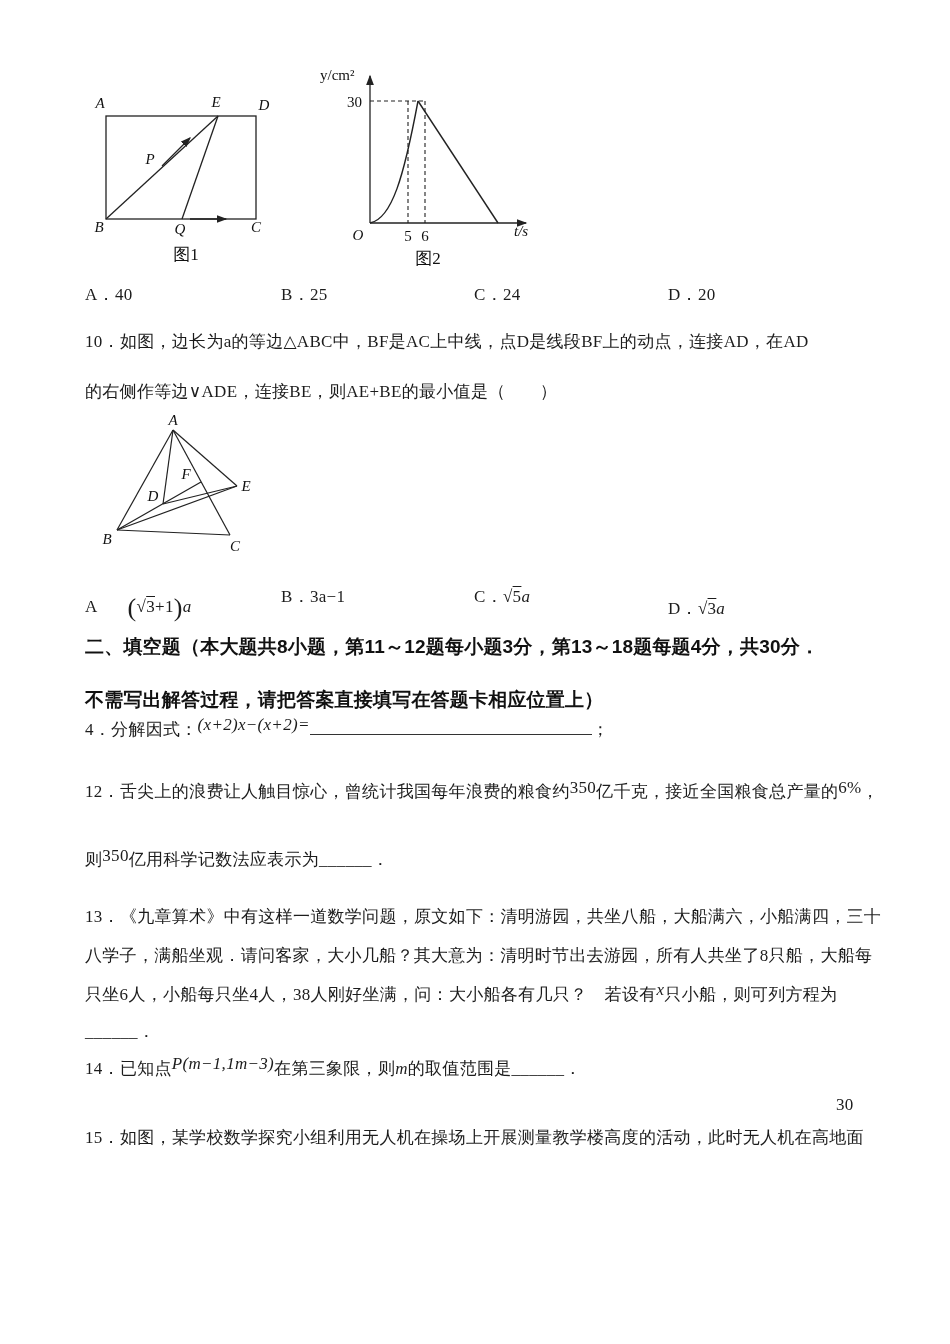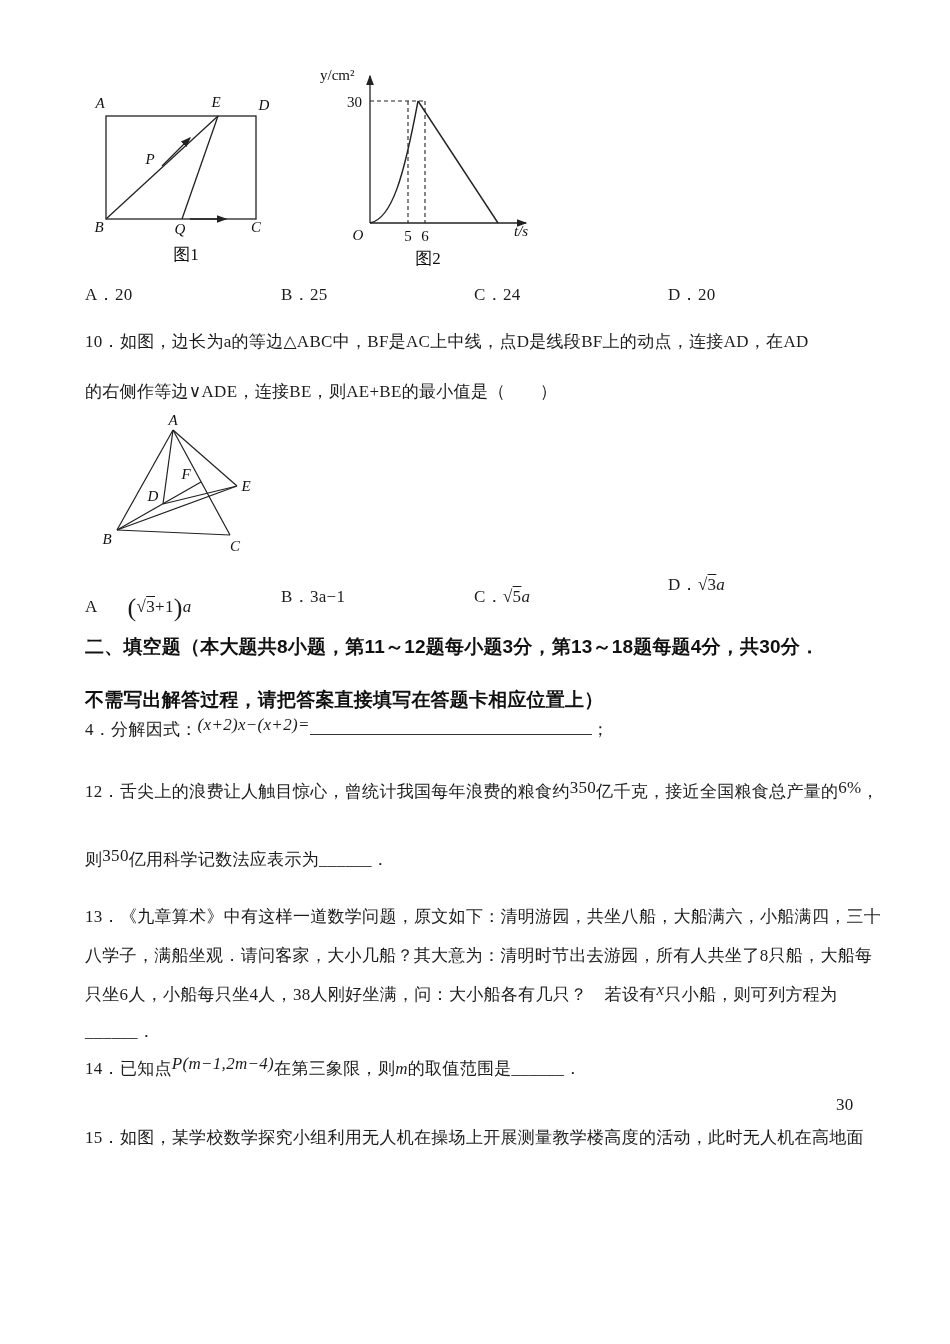--- a/index.html
+++ b/index.html
@@ -79,21 +79,21 @@
     </g>
     <text class="tick" x="20" y="22">y/cm²</text>
     <text class="tick" x="62" y="49" text-anchor="end">30</text>
     <text class="lbl" x="58" y="182" text-anchor="middle">O</text>
     <text class="tick" x="108" y="183" text-anchor="middle">5</text>
     <text class="tick" x="125" y="183" text-anchor="middle">6</text>
     <text class="lbl" x="214" y="178">t/s</text>
     <text class="cap" x="128" y="206" text-anchor="middle">图2</text>
   </svg>
 
-  <div class="abs t" style="left:85px;top:284px;">A．20</div>
+  <div class="abs t" style="left:85px;top:284px;">A．40</div>
   <div class="abs t" style="left:281px;top:284px;">B．25</div>
   <div class="abs t" style="left:474px;top:284px;">C．24</div>
   <div class="abs t" style="left:668px;top:284px;">D．20</div>
 
   <div class="abs t" style="left:85px;top:331px;">10．如图，边长为a的等边△ABC中，BF是AC上中线，点D是线段BF上的动点，连接AD，在AD</div>
   <div class="abs t" style="left:85px;top:381px;">的右侧作等边∨ADE，连接BE，则AE+BE的最小值是（　　）</div>
 
   <svg class="abs" style="left:85px;top:413px;" width="200" height="145" viewBox="0 0 200 145">
     <g stroke="#222" stroke-width="1.2" fill="none">
       <line x1="88" y1="17" x2="32" y2="117"></line>
@@ -113,21 +113,21 @@
     <text class="lbl" x="101" y="66" text-anchor="middle">F</text>
   </svg>
 
   <div class="abs t" style="left:85px;top:586px;margin-top:6px;">
     <span>A</span><span style="display:inline-block;width:30px;"></span><span class="lp">(</span><span>√</span><span class="ovl">3</span><span>+1</span><span class="lp">)</span><span class="math">a</span>
   </div>
   <div class="abs t" style="left:281px;top:586px;">B．3a−1</div>
   <div class="abs t" style="left:474px;top:586px;">
     <span>C．</span><span>√</span><span class="ovl">5</span><span class="math">a</span>
   </div>
-  <div class="abs t" style="left:668px;top:574px;">
+  <div class="abs t" style="left:668px;top:598px;">
     <span>D．</span><span>√</span><span class="ovl">3</span><span class="math">a</span>
   </div>
 
   <div class="abs heading" style="left:85px;top:634px;">二、填空题（本大题共8小题，第11～12题每小题3分，第13～18题每题4分，共30分．</div>
   <div class="abs heading" style="left:85px;top:687px;">不需写出解答过程，请把答案直接填写在答题卡相应位置上）</div>
 
   <div class="abs t" style="left:85px;top:717px;">
     <span>4．分解因式：</span><span class="raised">(x+2)x−(x+2)=</span><span class="blank"></span><span>；</span>
   </div>
 
@@ -139,20 +139,20 @@
   </div>
 
   <div class="abs t" style="left:85px;top:906px;">13．《九章算术》中有这样一道数学问题，原文如下：清明游园，共坐八船，大船满六，小船满四，三十</div>
   <div class="abs t" style="left:85px;top:945px;">八学子，满船坐观．请问客家，大小几船？其大意为：清明时节出去游园，所有人共坐了8只船，大船每</div>
   <div class="abs t" style="left:85px;top:984px;">
     <span>只坐6人，小船每只坐4人，38人刚好坐满，问：大小船各有几只？　若设有</span><span class="raised">x</span><span>只小船，则可列方程为</span>
   </div>
   <div class="abs t" style="left:85px;top:1021px;">______．</div>
 
   <div class="abs t" style="left:85px;top:1058px;">
-    <span>14．已知点</span><span class="raised">P(m−1,2m−4)</span><span>在第三象限，则</span><span class="math">m</span><span>的取值范围是______．</span>
+    <span>14．已知点</span><span class="raised">P(m−1,1m−3)</span><span>在第三象限，则</span><span class="math">m</span><span>的取值范围是______．</span>
   </div>
 
   <div class="abs t" style="left:836px;top:1094px;">30</div>
 
   <div class="abs t" style="left:85px;top:1127px;">15．如图，某学校数学探究小组利用无人机在操场上开展测量教学楼高度的活动，此时无人机在高地面</div>
 
 </div>
 
 </body></html>

